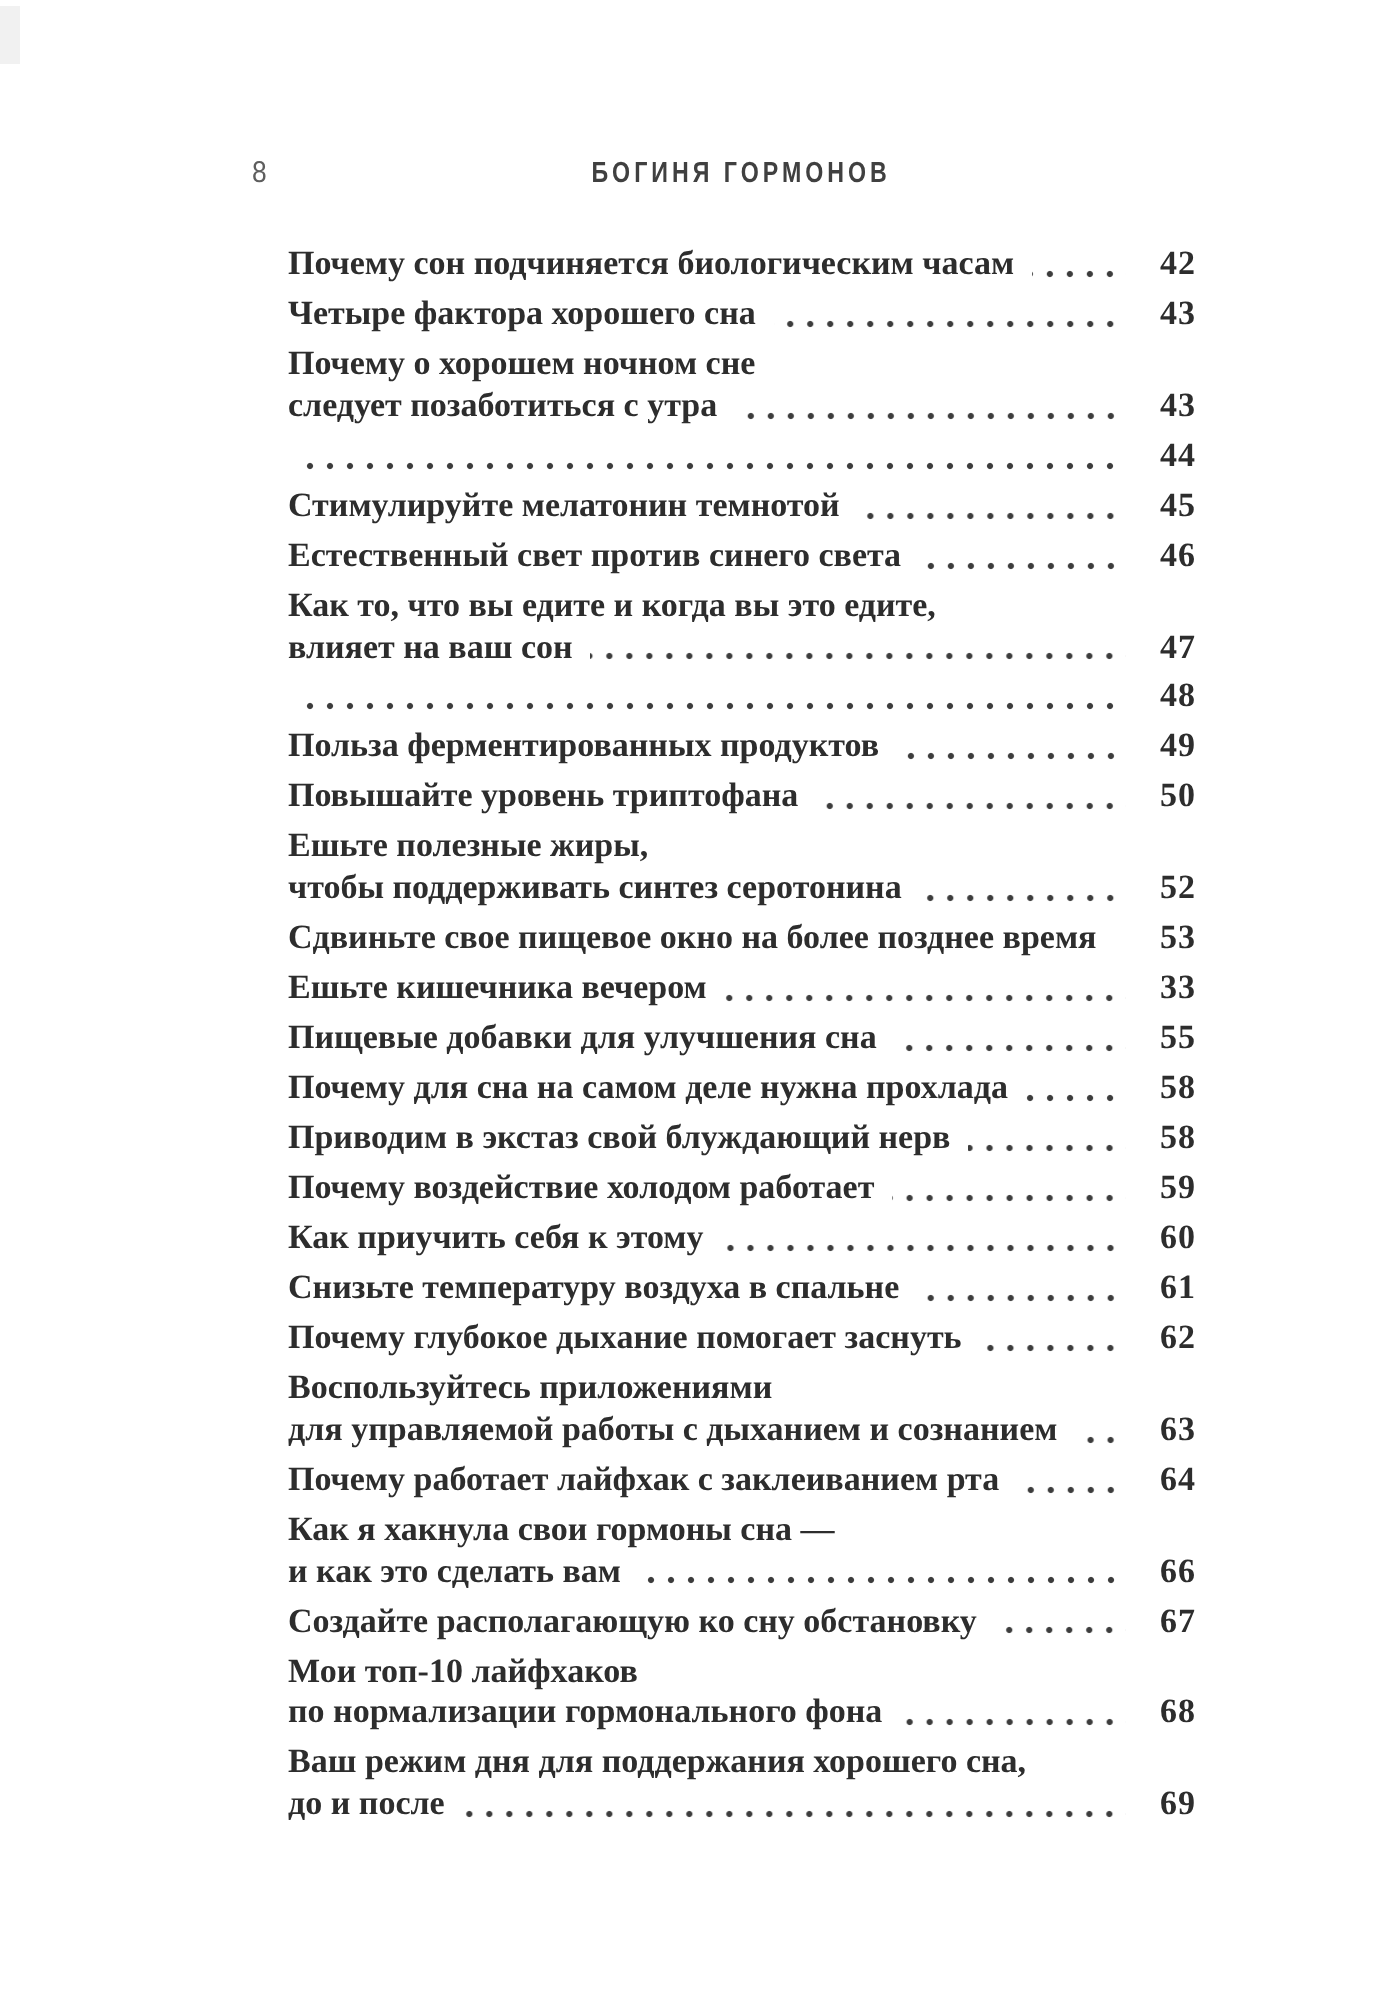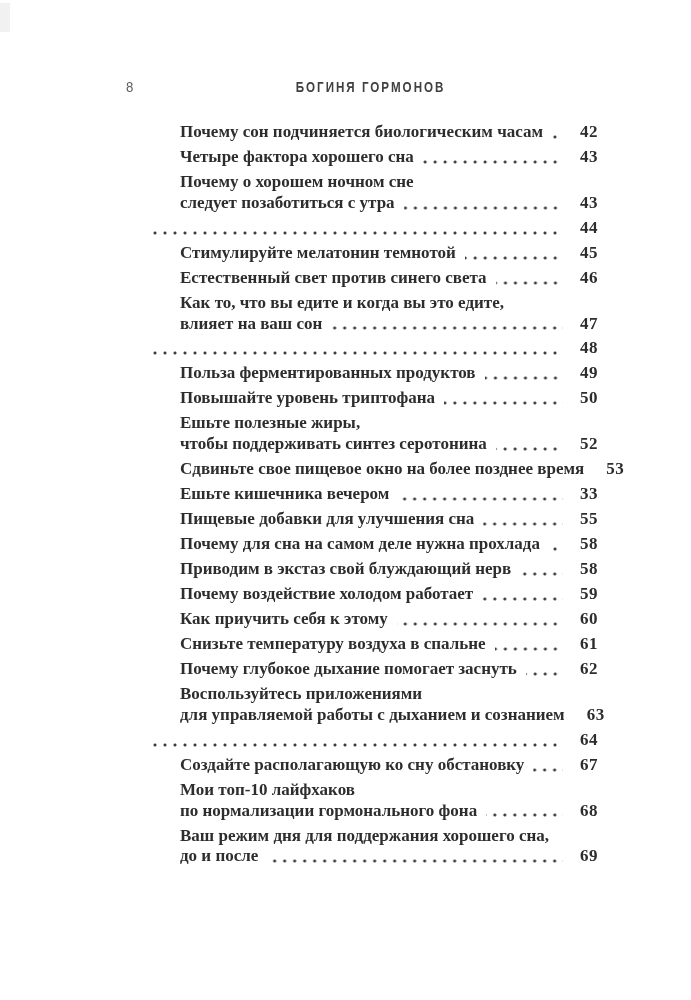--- a/index.html
+++ b/index.html
@@ -66,21 +66,20 @@
     display: flex;
     align-items: baseline;
     line-height: 20.8px;
     font-size: 17px;
     font-weight: 600;
     color: #2d2d2d;
     white-space: nowrap;
   }
   .toc-title {
     flex: 0 0 auto;
-    margin-left: 36px;
   }
   .leader {
     flex: 1 1 auto;
     position: relative;
     align-self: stretch;
     min-width: 14px;
   }
   .leader::after {
     content: "";
     position: absolute;
@@ -265,22 +264,33 @@
           <span class="toc-title">Воспользуйтесь приложениями</span>
         </div>
         <div class="toc-line">
           <span class="toc-title">для управляемой работы с дыханием и сознанием</span>
           <span class="leader"></span>
           <span class="toc-page">63</span>
         </div>
       </div>
       <div class="toc-entry">
         <div class="toc-line">
+          <span class="toc-title">Почему работает лайфхак с заклеиванием рта</span>
           <span class="leader"></span>
           <span class="toc-page">64</span>
+        </div>
+      </div>
+      <div class="toc-entry">
+        <div class="toc-line">
+          <span class="toc-title">Как я хакнула свои гормоны сна —</span>
+        </div>
+        <div class="toc-line">
+          <span class="toc-title">и как это сделать вам</span>
+          <span class="leader"></span>
+          <span class="toc-page">66</span>
         </div>
       </div>
       <div class="toc-entry">
         <div class="toc-line">
           <span class="toc-title">Создайте располагающую ко сну обстановку</span>
           <span class="leader"></span>
           <span class="toc-page">67</span>
         </div>
       </div>
       <div class="toc-entry">

